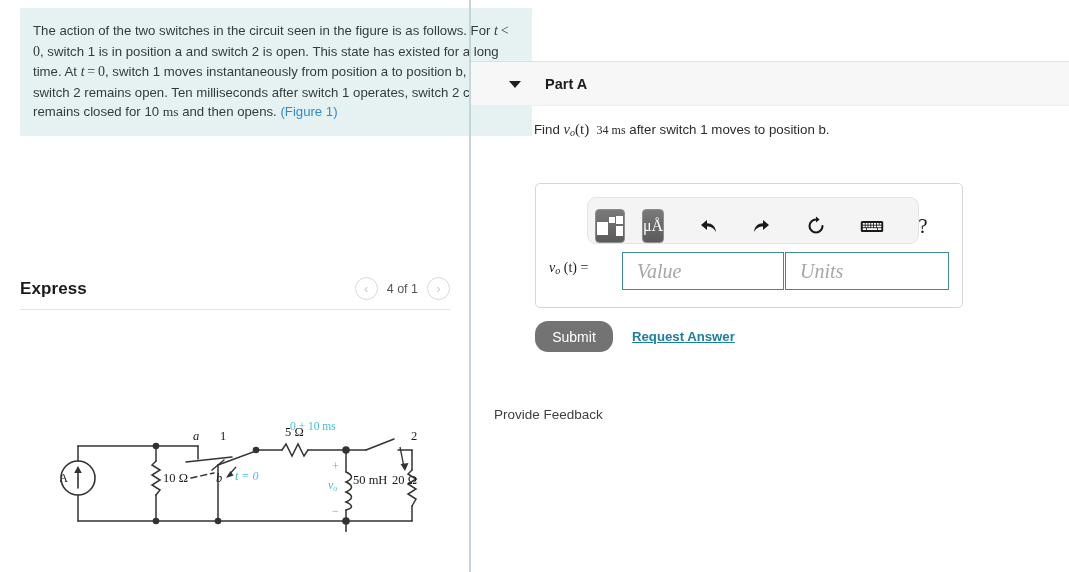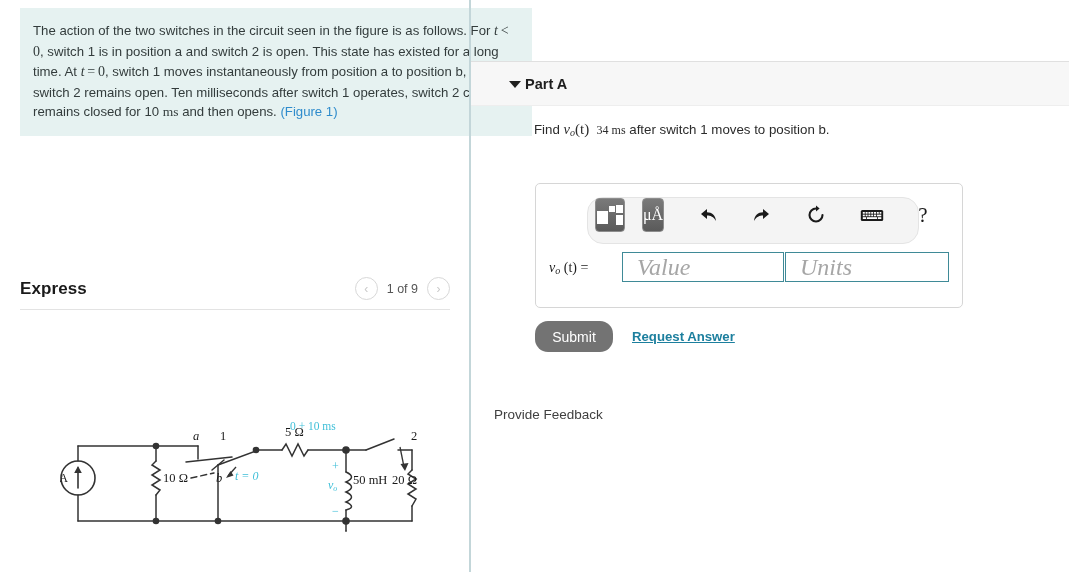--- a/index.html
+++ b/index.html
@@ -121,21 +121,21 @@
   #part-caret {
     position: absolute;
     left: 38px; top: 19px;
     width: 0; height: 0;
     border-left: 6px solid transparent;
     border-right: 6px solid transparent;
     border-top: 7px solid #20201f;
   }
   #part-title {
     position: absolute;
-    left: 54px; top: 14px;
+    left: 74px; top: 14px;
     font-size: 14.5px;
     font-weight: bold;
     color: #1d1d1d;
   }
 
   #question-line {
     position: absolute;
     left: 63px; top: 121px;
     font-size: 13.3px;
     color: #2b2b2b;
@@ -163,24 +163,24 @@
     border-radius: 5px;
     background: #ffffff;
     box-sizing: border-box;
   }
   #answer-toolbar {
     position: absolute;
     left: 51px; top: 13px;
     width: 332px; height: 47px;
     background: #f4f4f4;
     border: 1px solid #e4e4e4;
-    border-radius: 16px;
+    border-radius: 9px;
     box-sizing: border-box;
     display: flex;
-    align-items: flex-start;
+    align-items: flex-end;
     padding-left: 7px;
     gap: 17px;
   }
   .tb-btn {
     width: 44px; height: 34px;
     border-radius: 4px;
     border: 1px solid #8d8d8d;
     background: linear-gradient(#7a7a7a, #5a5a5a);
     display: flex; align-items: center; justify-content: center;
     box-sizing: border-box;
@@ -208,27 +208,27 @@
     font-size: 14px;
     color: #1d1d1d;
     white-space: nowrap;
   }
   #answer-label .mi { font-style: italic; }
   #answer-label .sub { font-style: italic; font-size: 10px; vertical-align: -2px; }
 
   .ans-input {
     position: absolute;
     top: 68px;
-    height: 30px;
+    height: 38px;
     border: 1px solid #3f8a97;
     background: #ffffff;
     box-sizing: border-box;
     font-family: "Liberation Serif", serif;
     font-style: italic;
-    font-size: 24px;
+    font-size: 20px;
     color: #9a9a9a;
     padding-left: 14px;
     outline: none;
   }
   .ans-input::placeholder {
     color: #a6a6a6;
     font-family: "Liberation Serif", serif;
     font-style: italic;
     opacity: 1;
   }
@@ -274,21 +274,21 @@
   <div id="left-col">
 
     <div id="problem-box">
       <span>The action of the two switches in the circuit seen in the figure is as follows. For </span><span class="mi">t</span><span class="mn"> &lt; </span><span class="mn">0</span><span>, switch 1 is in position a and switch 2 is open. This state has existed for a long time. At </span><span class="mi">t</span><span class="mn"> = </span><span class="mn">0</span><span>, switch 1 moves instantaneously from position a to position b, while switch 2 remains open. Ten milliseconds after switch 1 operates, switch 2 closes, remains closed for 10 </span><span class="mroman">ms</span><span> and then opens. </span><span class="figlink">(Figure 1)</span>
     </div>
 
     <div id="figure-header">
       <div id="figure-title">Express</div>
       <div id="figure-nav">
         <div class="nav-circle">‹</div>
-        <div id="figure-counter">1 of 9</div>
+        <div id="figure-counter">4 of 1</div>
         <div class="nav-circle">›</div>
       </div>
     </div>
     <div id="figure-rule"></div>
 
     <div id="circuit-wrap">
       <svg width="370" height="125" viewBox="0 0 370 125" xmlns="http://www.w3.org/2000/svg">
         <g stroke="#333333" stroke-width="1.5" fill="none" stroke-linecap="round">
 
           <path d="M18 28 L18 43"></path>

